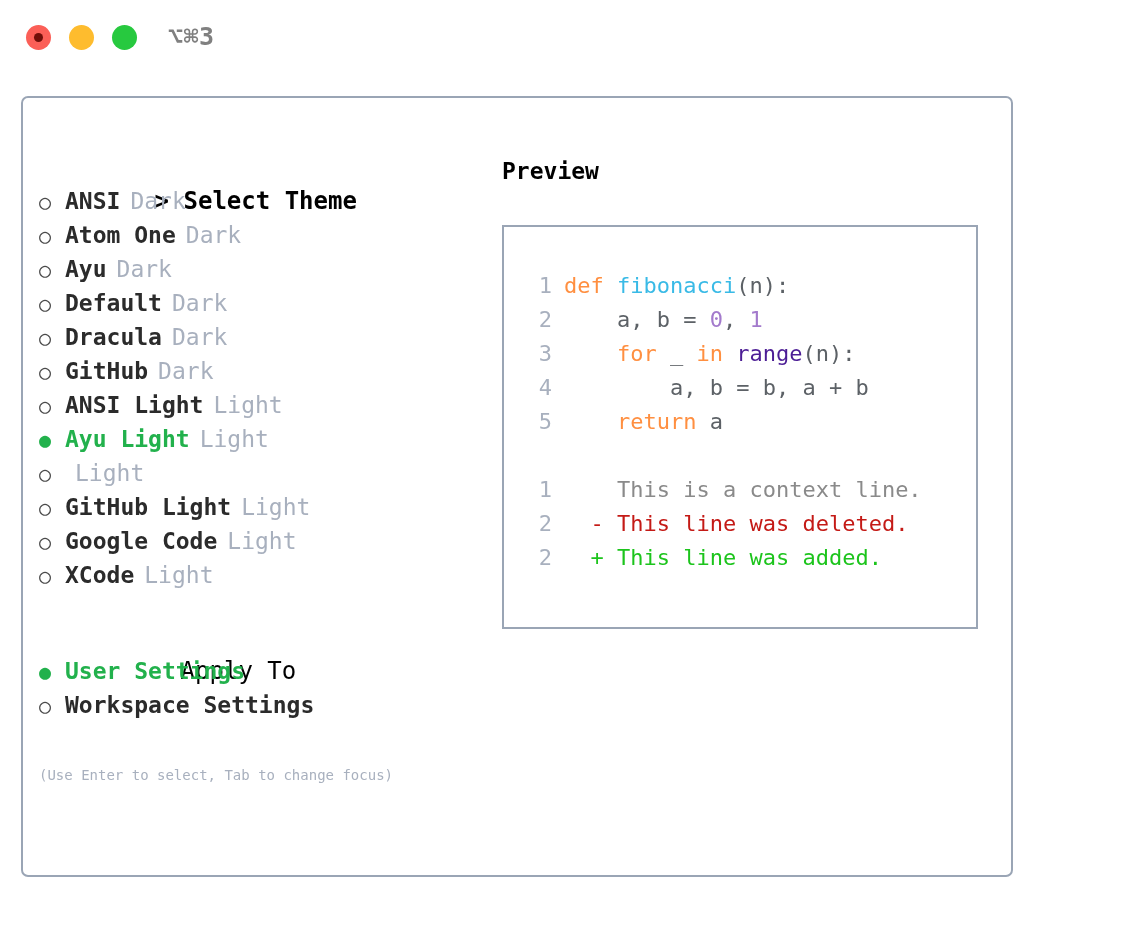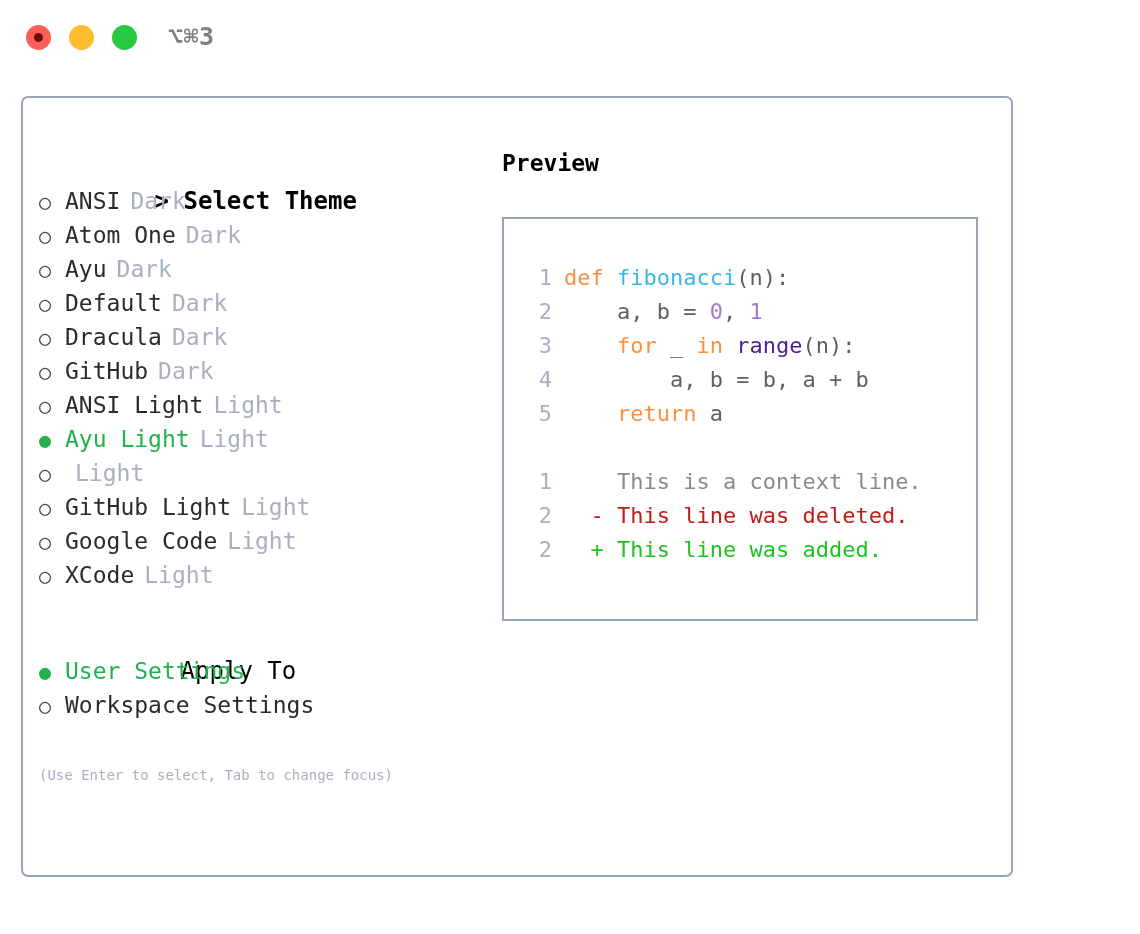--- a/index.html
+++ b/index.html
@@ -86,21 +86,21 @@
   
   .left-col {
     position: absolute;
     left: 16px;
     top: 52px;
     width: 450px;
   }
   .right-col {
     position: absolute;
     left: 479px;
-    top: 48px;
+    top: 56px;
     width: 495px;
   }
 
   .section-header {
     font-size: 24px;
     line-height: 34px;
     color: #000000;
     white-space: pre;
     height: 34px;
   }
@@ -115,21 +115,21 @@
     white-space: pre;
   }
   .marker {
     display: inline-block;
     width: 26px;
     flex: 0 0 26px;
     color: #4a4a4a;
     font-size: 20px;
   }
   .marker.sel { color: #22b14c; }
-  .row .label { color: #2b2b2b; }
+  .row .label { color: #2b2b2b; font-weight: bold; }
   .row.selected .label { color: #22b14c; }
   .row .tag {
     color: #a8b0be;
     padding-left: 10px;
   }
 
   .spacer-sm { height: 28px; }
   .spacer-md { height: 36px; }
 
   .hint {

